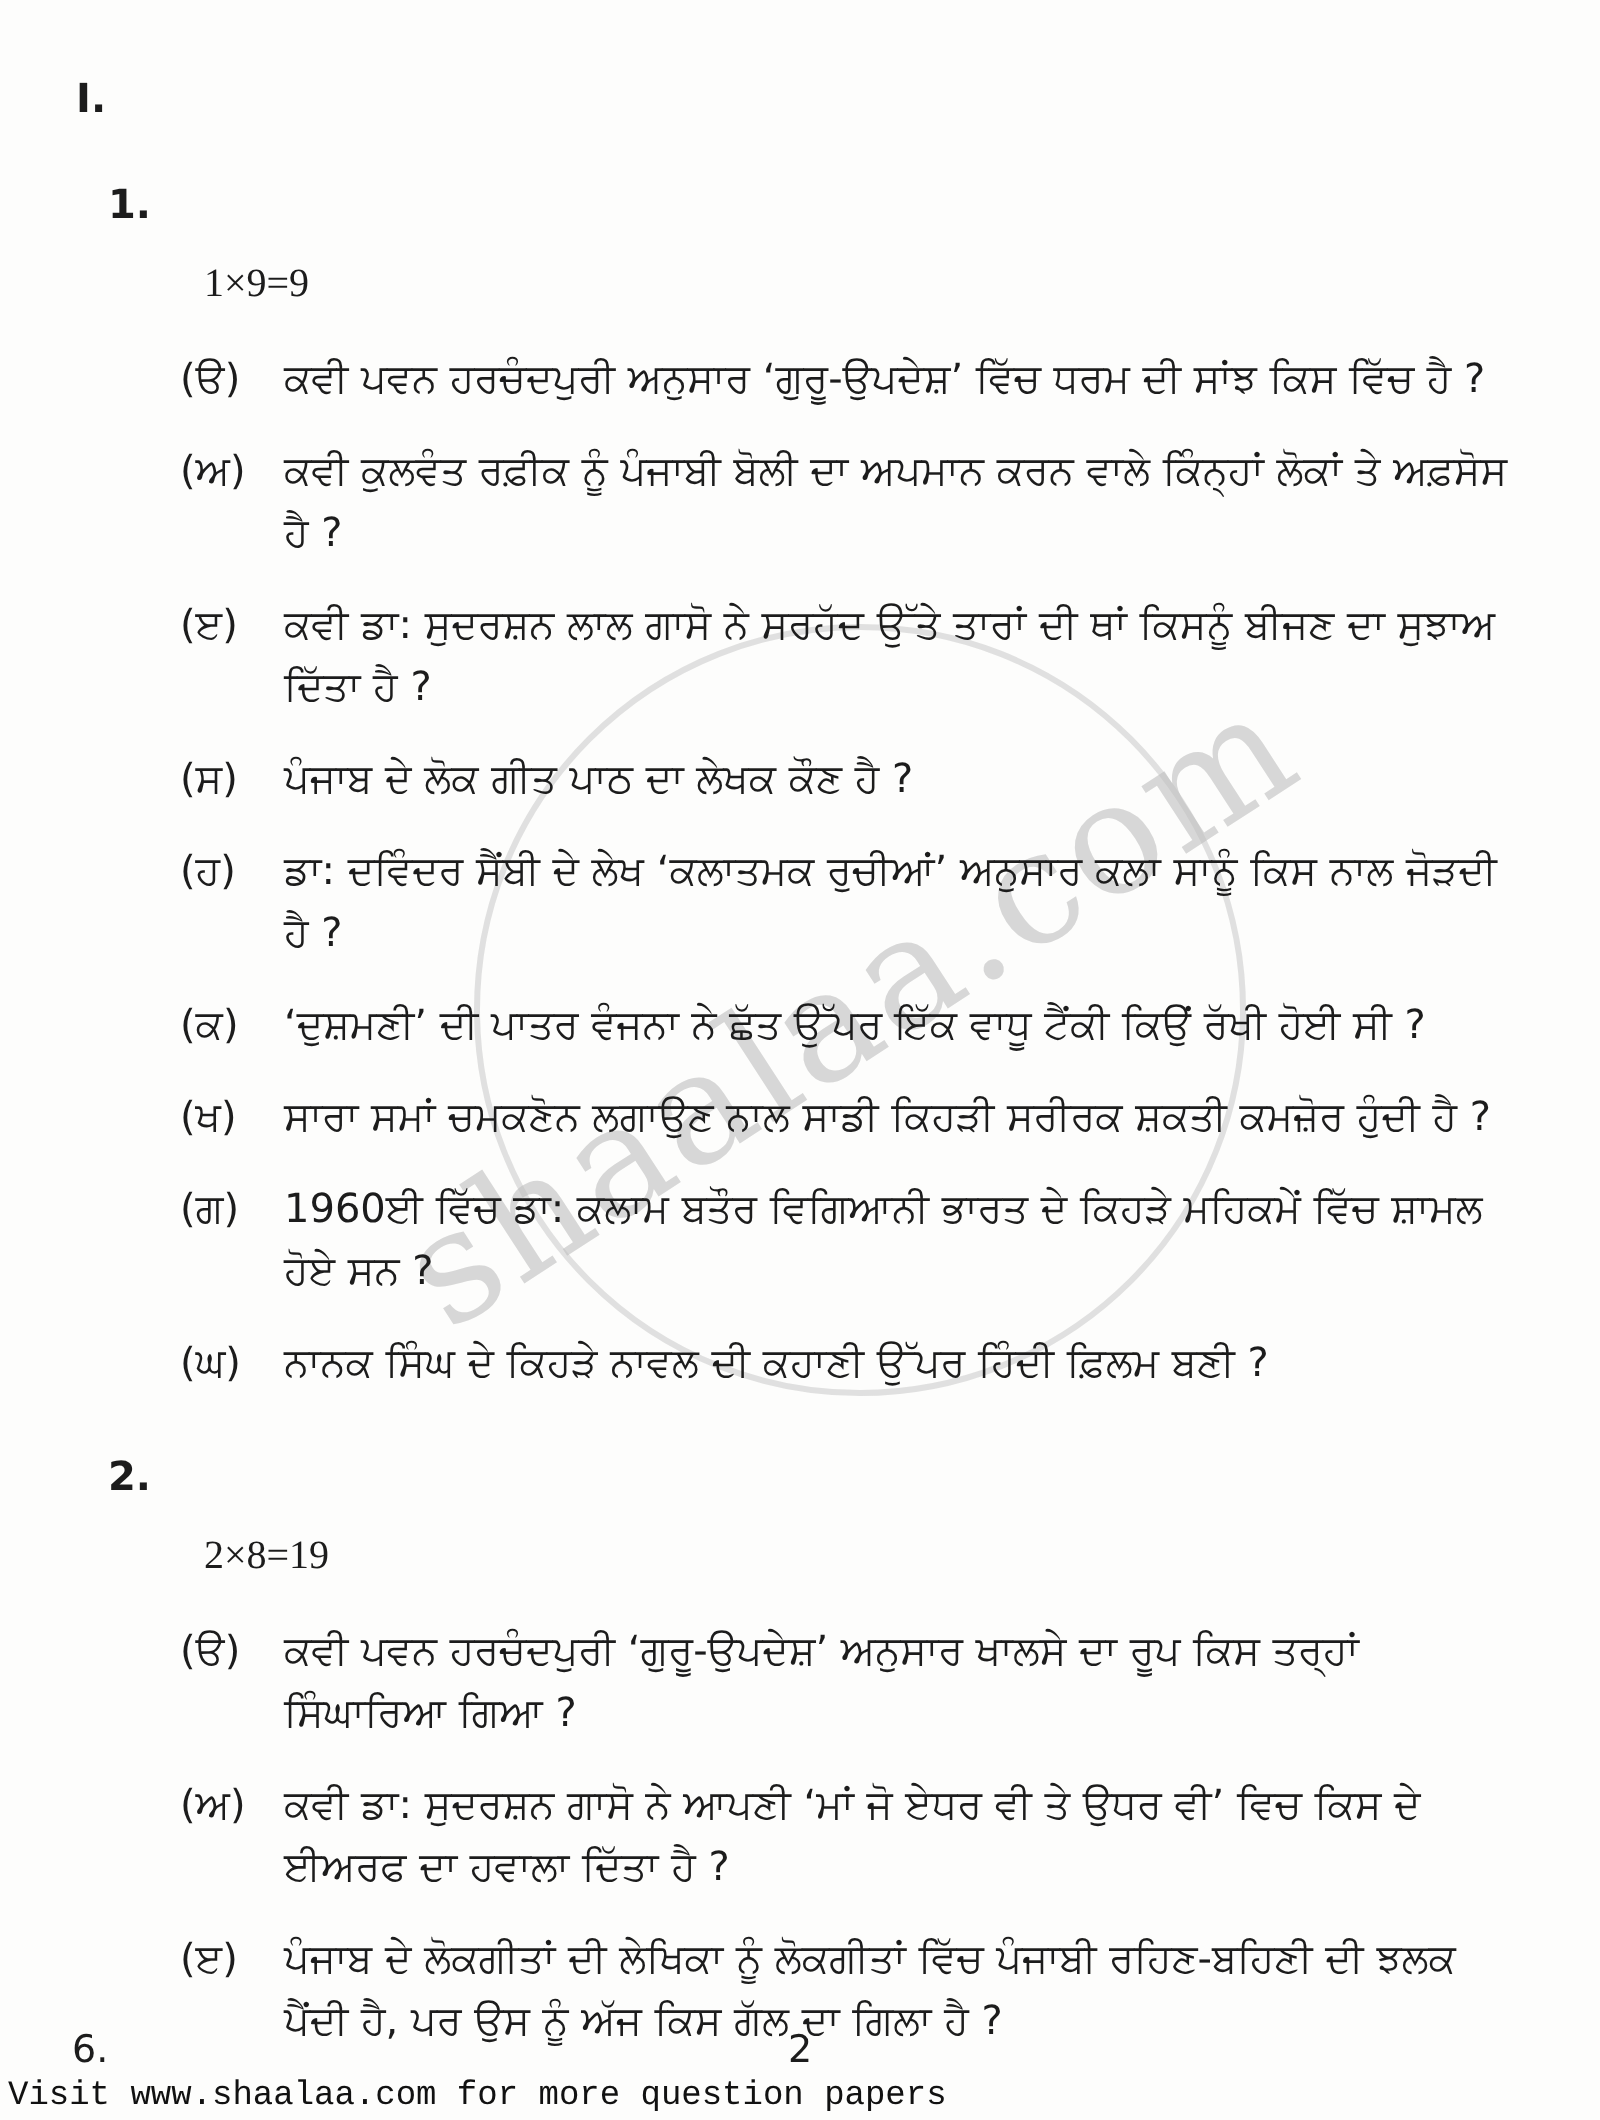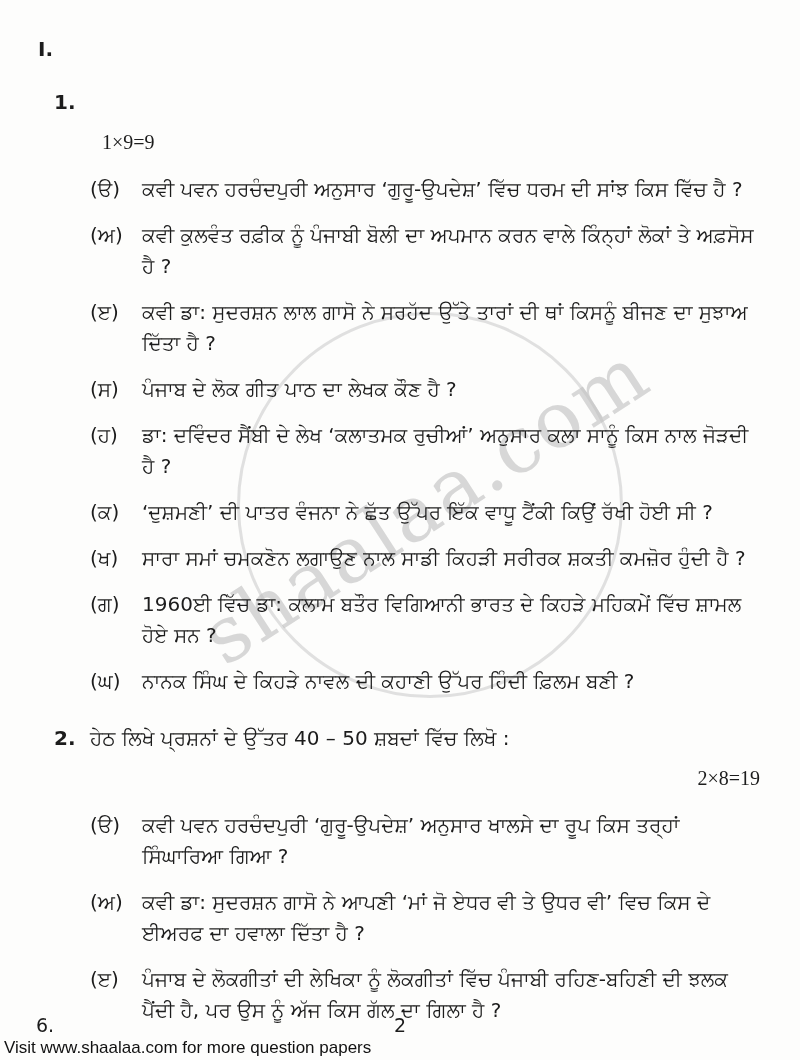--- a/index.html
+++ b/index.html
@@ -61,21 +61,21 @@
     position: absolute; left: 36px; bottom: 24px;
     font-size: 19px; z-index: 2;
   }
   .footer-page-num {
     position: absolute; left: 0; right: 0; bottom: 24px;
     text-align: center; font-size: 19px; z-index: 2;
   }
   .footer-visit {
     position: absolute; left: 4px; bottom: 2px;
     font-size: 17px; color: #111; z-index: 2;
-    font-family: Liberation Sans, sans-serif;
+    font-family: Liberation Mono, monospace;
   }
 </style>
 </head>
 <body>
 
 <div class="page">
 
   <div class="wm-circle"></div>
   <div class="wm-text">shaalaa.com</div>
 
@@ -125,21 +125,20 @@
       </div>
       <div class="sub">
         <span class="sub-label">(ਘ)</span>
         <span class="sub-text">ਨਾਨਕ ਸਿੰਘ ਦੇ ਕਿਹੜੇ ਨਾਵਲ ਦੀ ਕਹਾਣੀ ਉੱਪਰ ਹਿੰਦੀ ਫ਼ਿਲਮ ਬਣੀ ?</span>
       </div>
     </div>
 
     <div class="question q2">
       <div class="q-head">
         <span class="q-num">2.</span>
-        <span class="q-text">ਹੇਠ ਲਿਖੇ ਪ੍ਰਸ਼ਨਾਂ ਦੇ ਉੱਤਰ 40 – 50 ਸ਼ਬਦਾਂ ਵਿੱਚ ਲਿਖੋ :</span>
         <span class="q-marks">2×8=19</span>
       </div>
 
       <div class="sub">
         <span class="sub-label">(ੳ)</span>
         <span class="sub-text">ਕਵੀ ਪਵਨ ਹਰਚੰਦਪੁਰੀ ‘ਗੁਰੂ-ਉਪਦੇਸ਼’ ਅਨੁਸਾਰ ਖਾਲਸੇ ਦਾ ਰੂਪ ਕਿਸ ਤਰ੍ਹਾਂ ਸਿੰਘਾਰਿਆ ਗਿਆ ?</span>
       </div>
       <div class="sub">
         <span class="sub-label">(ਅ)</span>
         <span class="sub-text">ਕਵੀ ਡਾ: ਸੁਦਰਸ਼ਨ ਗਾਸੋ ਨੇ ਆਪਣੀ ‘ਮਾਂ ਜੋ ਏਧਰ ਵੀ ਤੇ ਉਧਰ ਵੀ’ ਵਿਚ ਕਿਸ ਦੇ ਈਅਰਫ ਦਾ ਹਵਾਲਾ ਦਿੱਤਾ ਹੈ ?</span>

